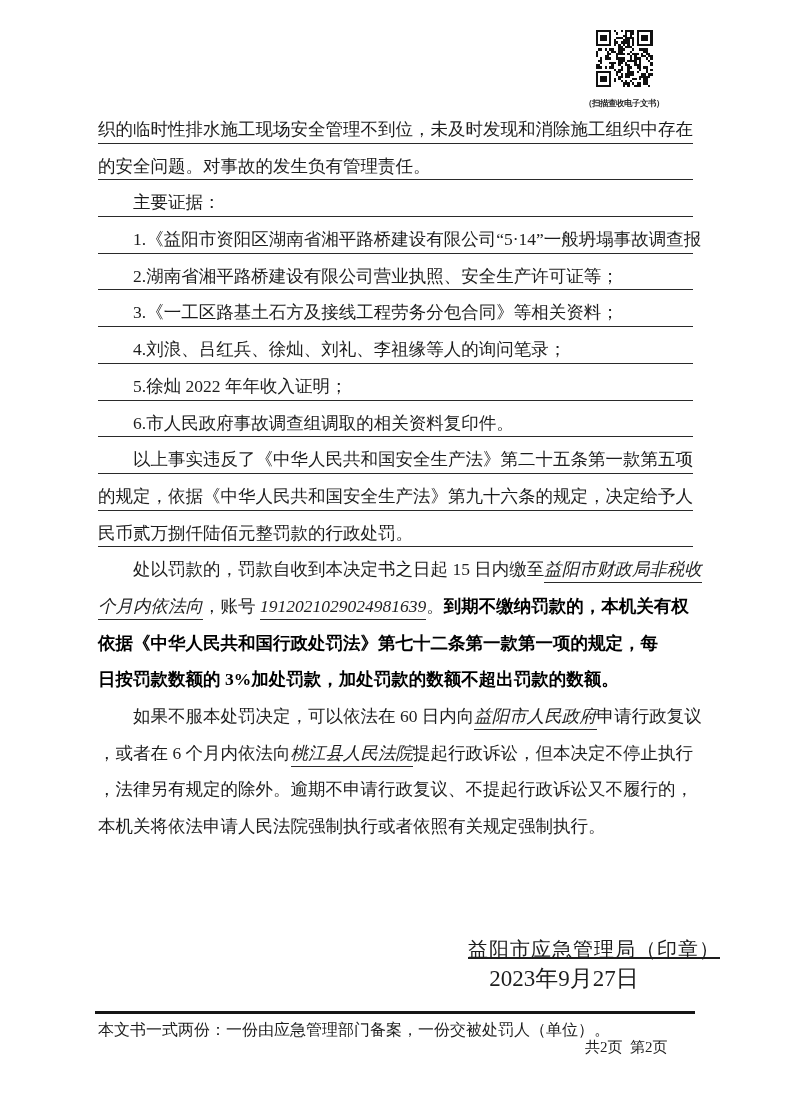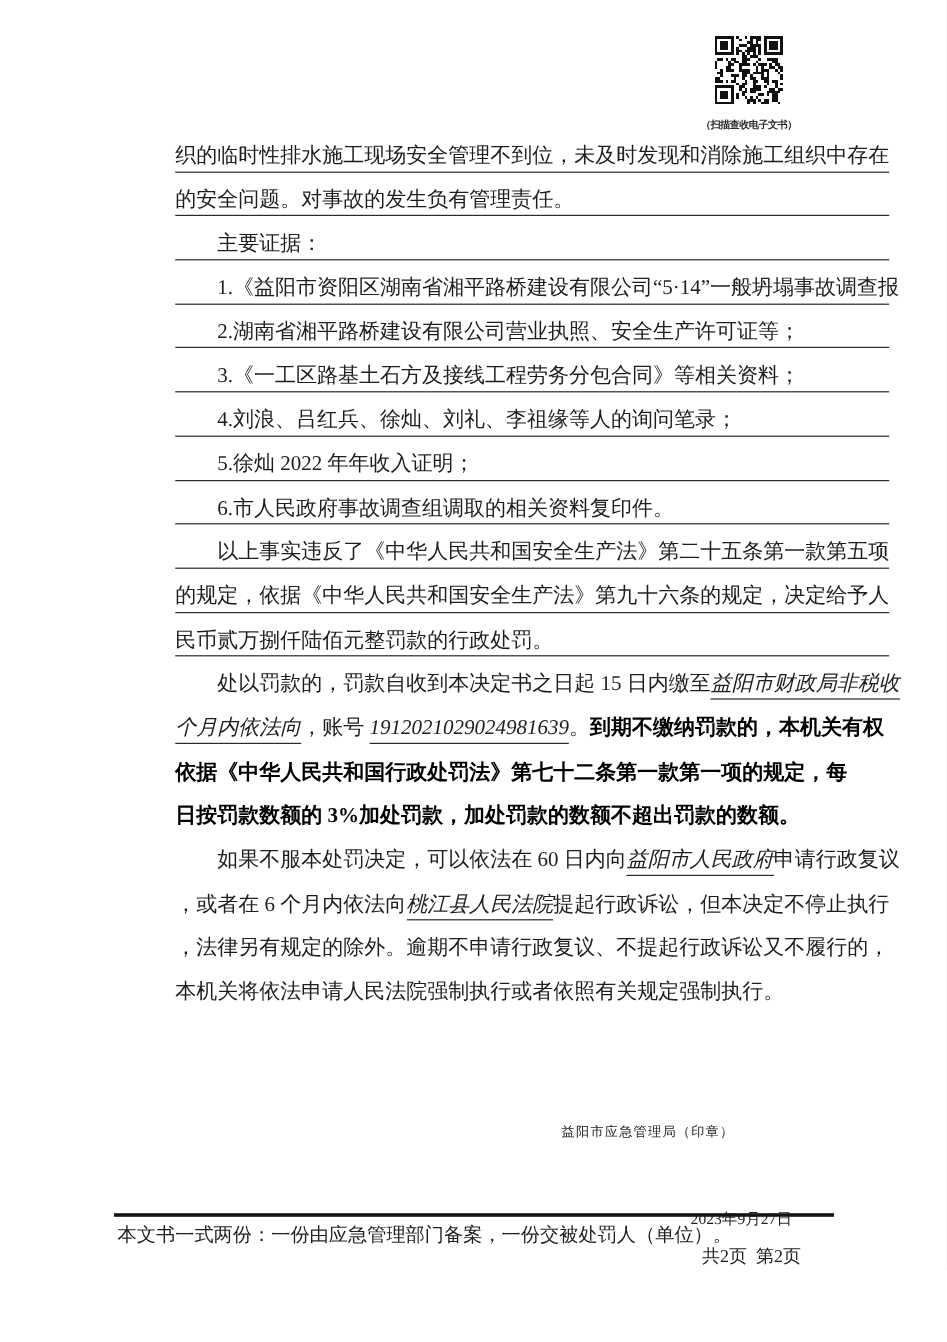--- a/index.html
+++ b/index.html
@@ -13,40 +13,40 @@
     margin:0 auto;
   }
   
   .qr-block{position:absolute;left:577px;top:30px;width:94px;text-align:center;}
   .qr{display:inline-block;width:58px;height:57px;line-height:0;}
   .qr-caption{
     margin-top:7px;font-size:8.5px;letter-spacing:-0.5px;
     white-space:nowrap;color:#2a2a2a;font-weight:bold;
   }
   
-  .body{position:absolute;left:98px;top:111px;width:595px;margin-left:48px;}
+  .body{position:absolute;left:98px;top:111px;width:595px;}
   .bl{
     position:relative;height:36.7px;line-height:36.7px;
     font-size:17.5px;white-space:nowrap;letter-spacing:0px;
   }
   .bl.indent{text-indent:35px;}
   .bl.u::after{
     content:"";position:absolute;left:0;right:0;bottom:4px;height:0;
     border-bottom:1.6px solid #2a2a2a;
   }
   .seg-u{border-bottom:1.6px solid #2a2a2a;padding-bottom:3px;font-style:italic;}
   .seg-b{font-weight:bold;color:#000;}
   
   .sig-auth{
     position:absolute;left:468px;top:936px;
-    font-size:11px;letter-spacing:1px;white-space:nowrap;
+    font-size:20px;letter-spacing:1px;white-space:nowrap;text-decoration:underline;
   }
   .sig-date{
     position:absolute;left:468px;top:963px;width:192px;
-    text-align:right;font-size:13px;white-space:nowrap;margin-top:44px;
+    text-align:center;font-size:23px;white-space:nowrap;
   }
   
   .footer-rule{position:absolute;left:95px;top:1011px;width:600px;height:2.5px;background:#151515;}
   .footer-note{position:absolute;left:98px;top:1018px;font-size:16px;line-height:23px;white-space:nowrap;}
   .page-indicator{position:absolute;left:585px;top:1038px;font-size:15px;white-space:pre;}
 </style>
 </head>
 <body>
 
 <div class="page">

